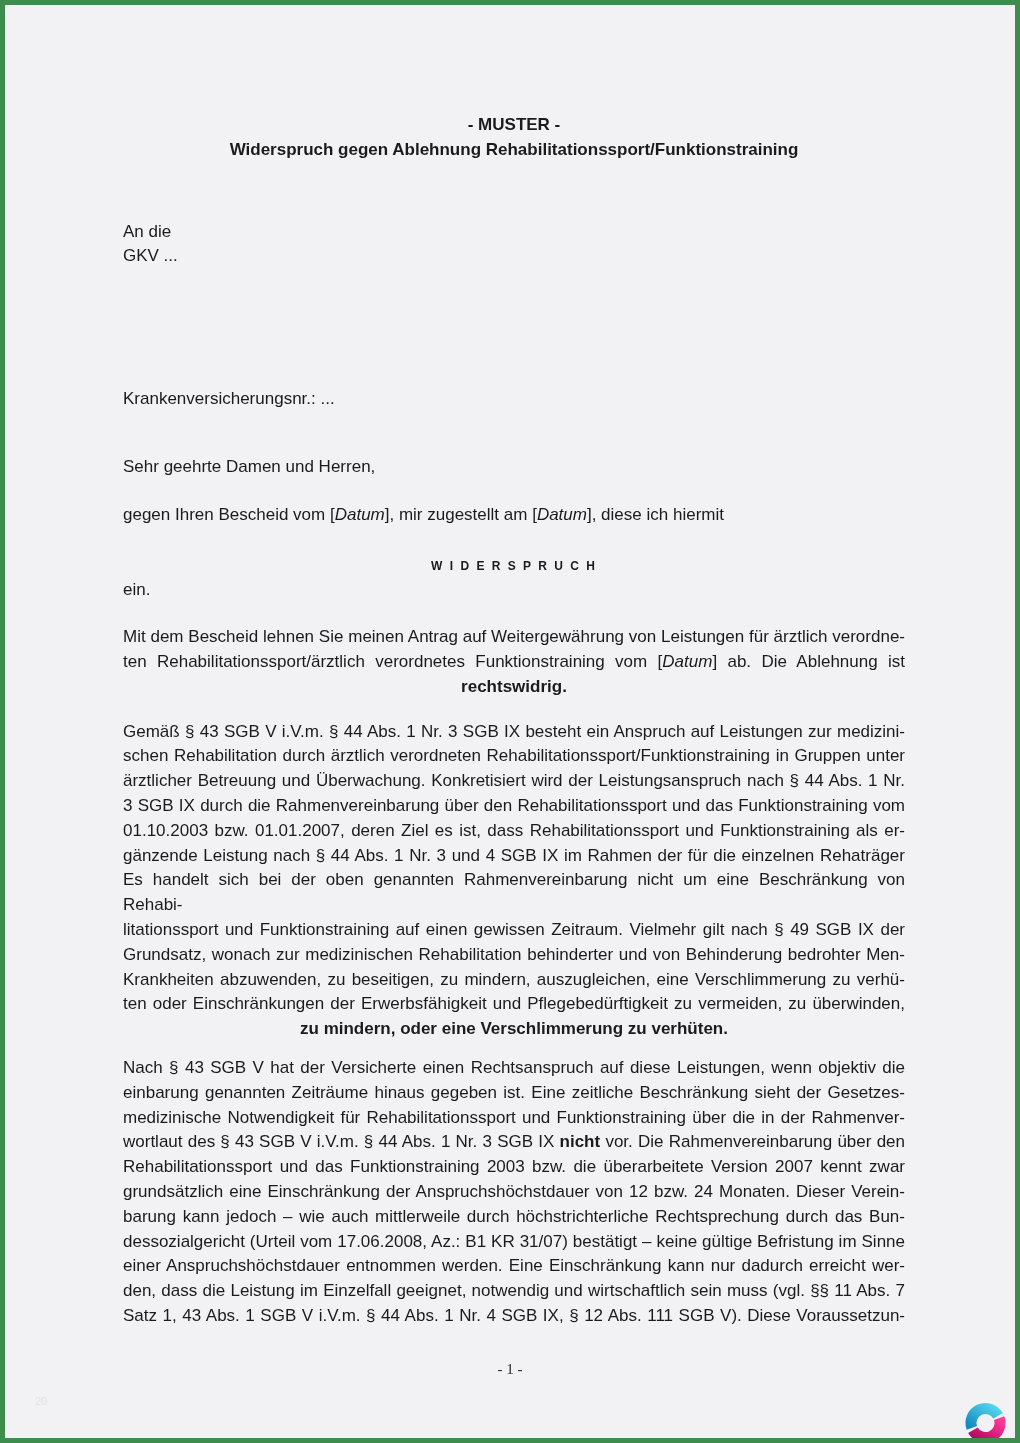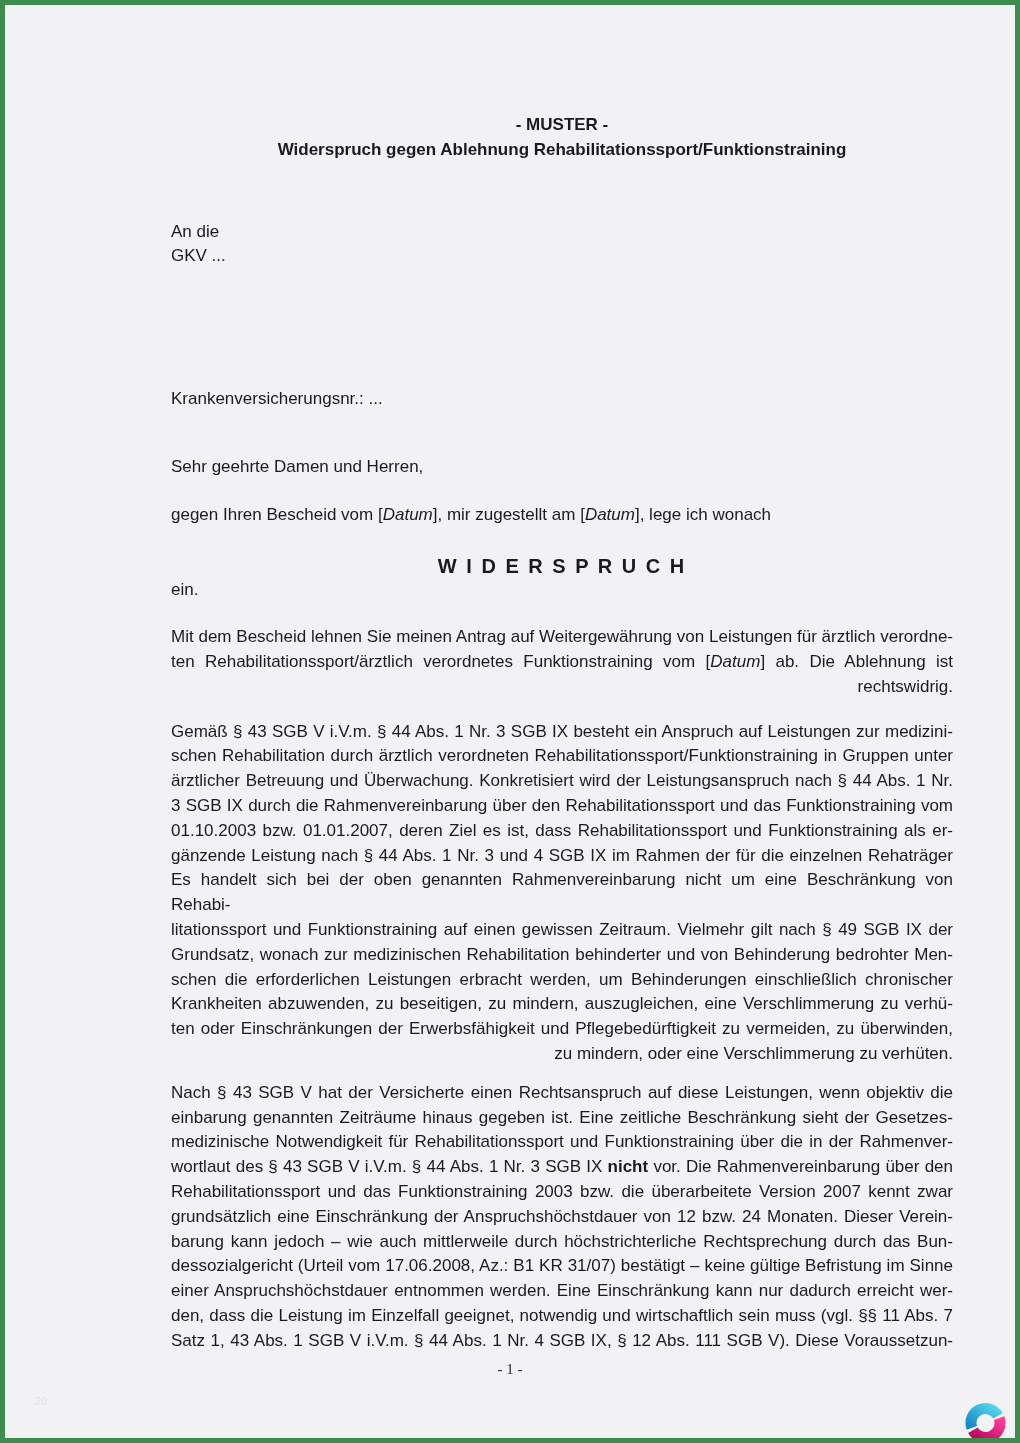--- a/index.html
+++ b/index.html
@@ -14,35 +14,35 @@
     box-sizing:border-box;
     background:var(--paper);
     border:5px solid var(--green);
     overflow:hidden;
     font-family:"Liberation Sans","DejaVu Sans",sans-serif;
     color:var(--ink);
   }
   .content{
     position:absolute;
     left:118px;top:108px;width:782px;
-    font-size:17px;line-height:24.8px;margin-left:48px;
+    font-size:17px;line-height:24.8px;
   }
   .header-block{text-align:center;font-weight:bold;}
   .recipient{margin-top:57px;}
   .insurance{margin-top:118px;}
   .salutation{margin-top:43px;}
   .intro{margin-top:23px;}
   .objection-heading{
     margin-top:26px;text-align:center;font-weight:bold;
-    font-size:20px;letter-spacing:2px;
+    font-size:12px;letter-spacing:2px;
   }
   .objection-tail{margin-top:0;}
   .para .line{min-height:24.8px;}
   .jl{text-align:justify;text-align-last:justify;}
-  .ll{text-align:right;}
+  .ll{text-align:center;font-weight:bold;}
   .it{font-style:italic;}
   .bd{font-weight:bold;}
   .footer{
     position:absolute;left:0;top:1356px;width:1010px;
     text-align:center;font-size:15px;color:#2a2a2c;
     font-family:"Liberation Serif","DejaVu Serif",serif;
   }
   .watermark{
     position:absolute;left:30px;top:1390px;
     font-size:11px;color:#e3e0e3;
@@ -65,21 +65,21 @@
 
     <div class="recipient">
       <div>An die</div>
       <div>GKV ...</div>
     </div>
 
     <div class="insurance">Krankenversicherungsnr.: ...</div>
 
     <div class="salutation">Sehr geehrte Damen und Herren,</div>
 
-    <div class="intro" id="intro-line"><span>gegen Ihren Bescheid vom [</span><span class="it">Datum</span><span>], mir zugestellt am [</span><span class="it">Datum</span><span>], lege ich wonach</span></div>
+    <div class="intro" id="intro-line"><span>gegen Ihren Bescheid vom [</span><span class="it">Datum</span><span>], mir zugestellt am [</span><span class="it">Datum</span><span>], diese ich hiermit</span></div>
 
     <div class="objection-heading">W I D E R S P R U C H</div>
     <div class="objection-tail">ein.</div>
 
     <div id="paragraphs">
         <div class="para" style="margin-top: 22px;">
           <div class="line jl"><span>Mit dem Bescheid lehnen Sie meinen Antrag auf Weitergewährung von Leistungen für ärztlich verordne-</span></div>
           <div class="line jl"><span>ten Rehabilitationssport/ärztlich verordnetes Funktionstraining vom [</span><span class="it">Datum</span><span>] ab. Die Ablehnung ist</span></div>
           <div class="line ll"><span>rechtswidrig.</span></div>
         </div>
@@ -88,21 +88,20 @@
           <div class="line jl"><span>schen Rehabilitation durch ärztlich verordneten Rehabilitationssport/Funktionstraining in Gruppen unter</span></div>
           <div class="line jl"><span>ärztlicher Betreuung und Überwachung. Konkretisiert wird der Leistungsanspruch nach § 44 Abs. 1 Nr.</span></div>
           <div class="line jl"><span>3 SGB IX durch die Rahmenvereinbarung über den Rehabilitationssport und das Funktionstraining vom</span></div>
           <div class="line jl"><span>01.10.2003 bzw. 01.01.2007, deren Ziel es ist, dass Rehabilitationssport und Funktionstraining als er-</span></div>
           <div class="line jl"><span>gänzende Leistung nach § 44 Abs. 1 Nr. 3 und 4 SGB IX im Rahmen der für die einzelnen Rehaträger</span></div>
         </div>
         <div class="para" style="margin-top: 0px;">
           <div class="line jl"><span>Es handelt sich bei der oben genannten Rahmenvereinbarung nicht um eine Beschränkung von Rehabi-</span></div>
           <div class="line jl"><span>litationssport und Funktionstraining auf einen gewissen Zeitraum. Vielmehr gilt nach § 49 SGB IX der</span></div>
           <div class="line jl"><span>Grundsatz, wonach zur medizinischen Rehabilitation behinderter und von Behinderung bedrohter Men-</span></div>
-          <div class="line jl"><span>schen die erforderlichen Leistungen erbracht werden, um Behinderungen einschließlich chronischer</span></div>
           <div class="line jl"><span>Krankheiten abzuwenden, zu beseitigen, zu mindern, auszugleichen, eine Verschlimmerung zu verhü-</span></div>
           <div class="line jl"><span>ten oder Einschränkungen der Erwerbsfähigkeit und Pflegebedürftigkeit zu vermeiden, zu überwinden,</span></div>
           <div class="line ll"><span>zu mindern, oder eine Verschlimmerung zu verhüten.</span></div>
         </div>
         <div class="para" style="margin-top: 14px;">
           <div class="line jl"><span>Nach § 43 SGB V hat der Versicherte einen Rechtsanspruch auf diese Leistungen, wenn objektiv die</span></div>
           <div class="line jl"><span>einbarung genannten Zeiträume hinaus gegeben ist. Eine zeitliche Beschränkung sieht der Gesetzes-</span></div>
           <div class="line jl"><span>medizinische Notwendigkeit für Rehabilitationssport und Funktionstraining über die in der Rahmenver-</span></div>
           <div class="line jl"><span>wortlaut des § 43 SGB V i.V.m. § 44 Abs. 1 Nr. 3 SGB IX </span><span class="bd">nicht</span><span> vor. Die Rahmenvereinbarung über den</span></div>
           <div class="line jl"><span>Rehabilitationssport und das Funktionstraining 2003 bzw. die überarbeitete Version 2007 kennt zwar</span></div>

